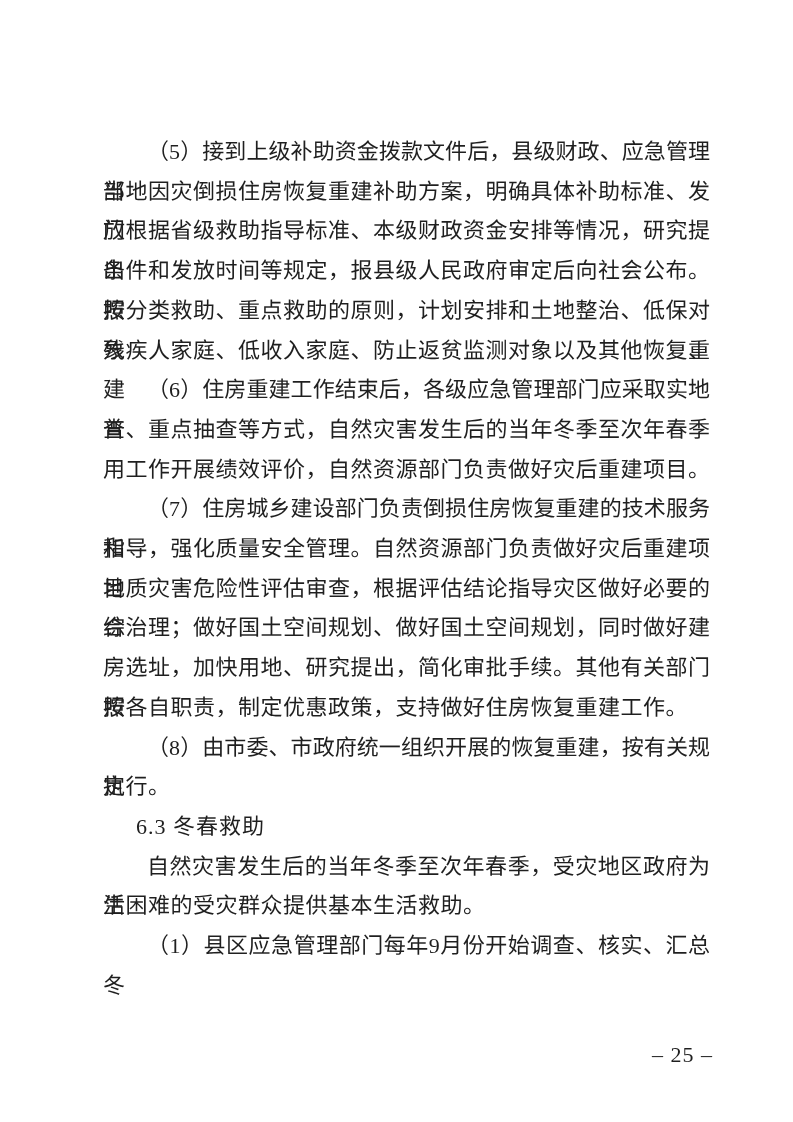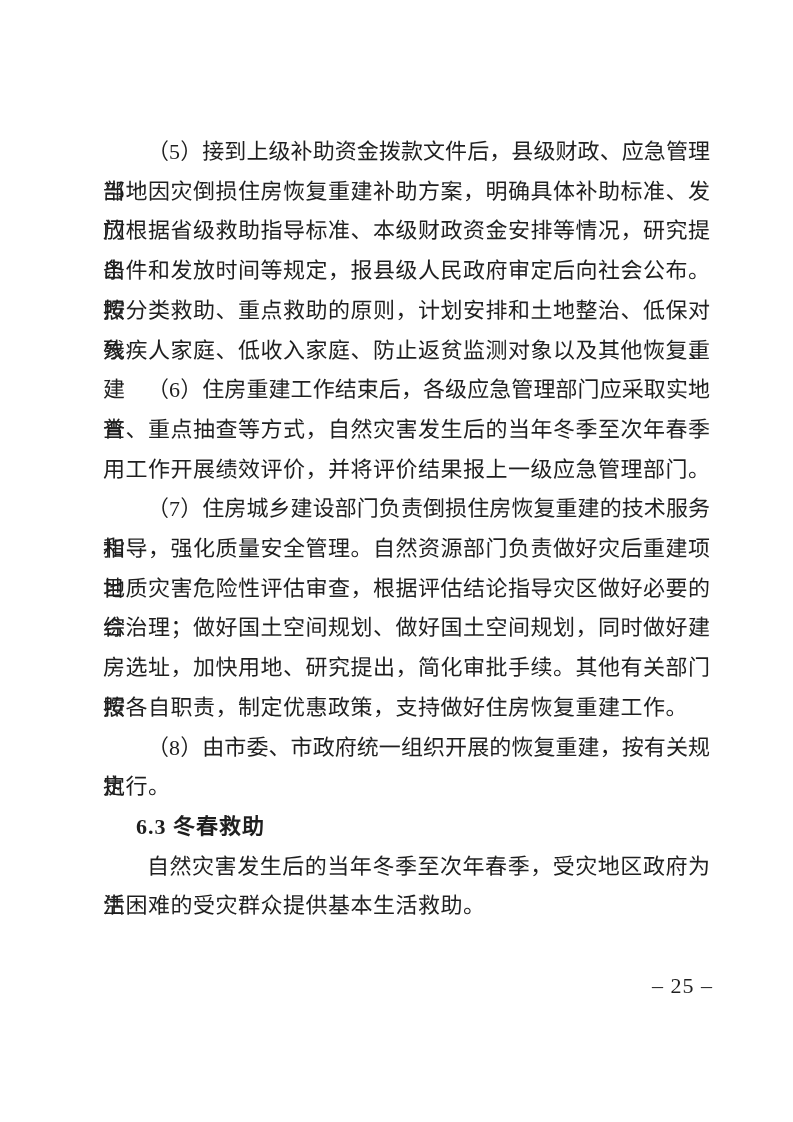--- a/index.html
+++ b/index.html
@@ -35,28 +35,28 @@
   .line.just {
     white-space: normal;
     text-align: justify;
     text-align-last: justify;
     letter-spacing: 0;
   }
   .line.first {
     text-indent: 44px;
   }
   .para.heading .line {
-    font-weight: 700;
+    font-weight: 400;
     text-indent: 33px;
     letter-spacing: 1px;
   }
   .page-number {
     position: absolute;
     left: 652px;
-    top: 973px;
+    top: 1042px;
     font-size: 22px;
     line-height: 26px;
     color: #1f1f1f;
     letter-spacing: 1px;
     font-family: "Liberation Serif", "DejaVu Serif", serif;
   }
 </style>
 </head>
 <body>
 
@@ -66,36 +66,39 @@
         <div class="line first just">（5）接到上级补助资金拨款文件后，县级财政、应急管理部</div>
         <div class="line just">当地因灾倒损住房恢复重建补助方案，明确具体补助标准、发放</div>
         <div class="line just">门根据省级救助指导标准、本级财政资金安排等情况，研究提出</div>
         <div class="line just">条件和发放时间等规定，报县级人民政府审定后向社会公布。按</div>
         <div class="line just">照分类救助、重点救助的原则，计划安排和土地整治、低保对象、</div>
         <div class="line just">残疾人家庭、低收入家庭、防止返贫监测对象以及其他恢复重建</div>
       </div>
       <div class="para">
         <div class="line first just">（6）住房重建工作结束后，各级应急管理部门应采取实地普</div>
         <div class="line just">查、重点抽查等方式，自然灾害发生后的当年冬季至次年春季</div>
-        <div class="line">用工作开展绩效评价，并将评价结果报上一级应急管理部门。</div>
+        <div class="line">用工作开展绩效评价，自然资源部门负责做好灾后重建项目。</div>
       </div>
       <div class="para">
         <div class="line first just">（7）住房城乡建设部门负责倒损住房恢复重建的技术服务和</div>
         <div class="line just">指导，强化质量安全管理。自然资源部门负责做好灾后重建项目</div>
         <div class="line just">地质灾害危险性评估审查，根据评估结论指导灾区做好必要的综</div>
         <div class="line just">合治理；做好国土空间规划、做好国土空间规划，同时做好建</div>
         <div class="line just">房选址，加快用地、研究提出，简化审批手续。其他有关部门按</div>
         <div class="line">照各自职责，制定优惠政策，支持做好住房恢复重建工作。</div>
       </div>
       <div class="para">
         <div class="line first just">（8）由市委、市政府统一组织开展的恢复重建，按有关规定</div>
         <div class="line">执行。</div>
       </div>
       <div class="para heading">
         <div class="line">6.3 冬春救助</div>
       </div>
       <div class="para">
         <div class="line first just">自然灾害发生后的当年冬季至次年春季，受灾地区政府为生</div>
         <div class="line">活困难的受灾群众提供基本生活救助。</div>
       </div>
+      <div class="para">
+        <div class="line first just">（1）县区应急管理部门每年9月份开始调查、核实、汇总冬</div>
+      </div>
     </div>
   <div class="page-number">– 25 –</div>
 </div>
 
 </body></html>

